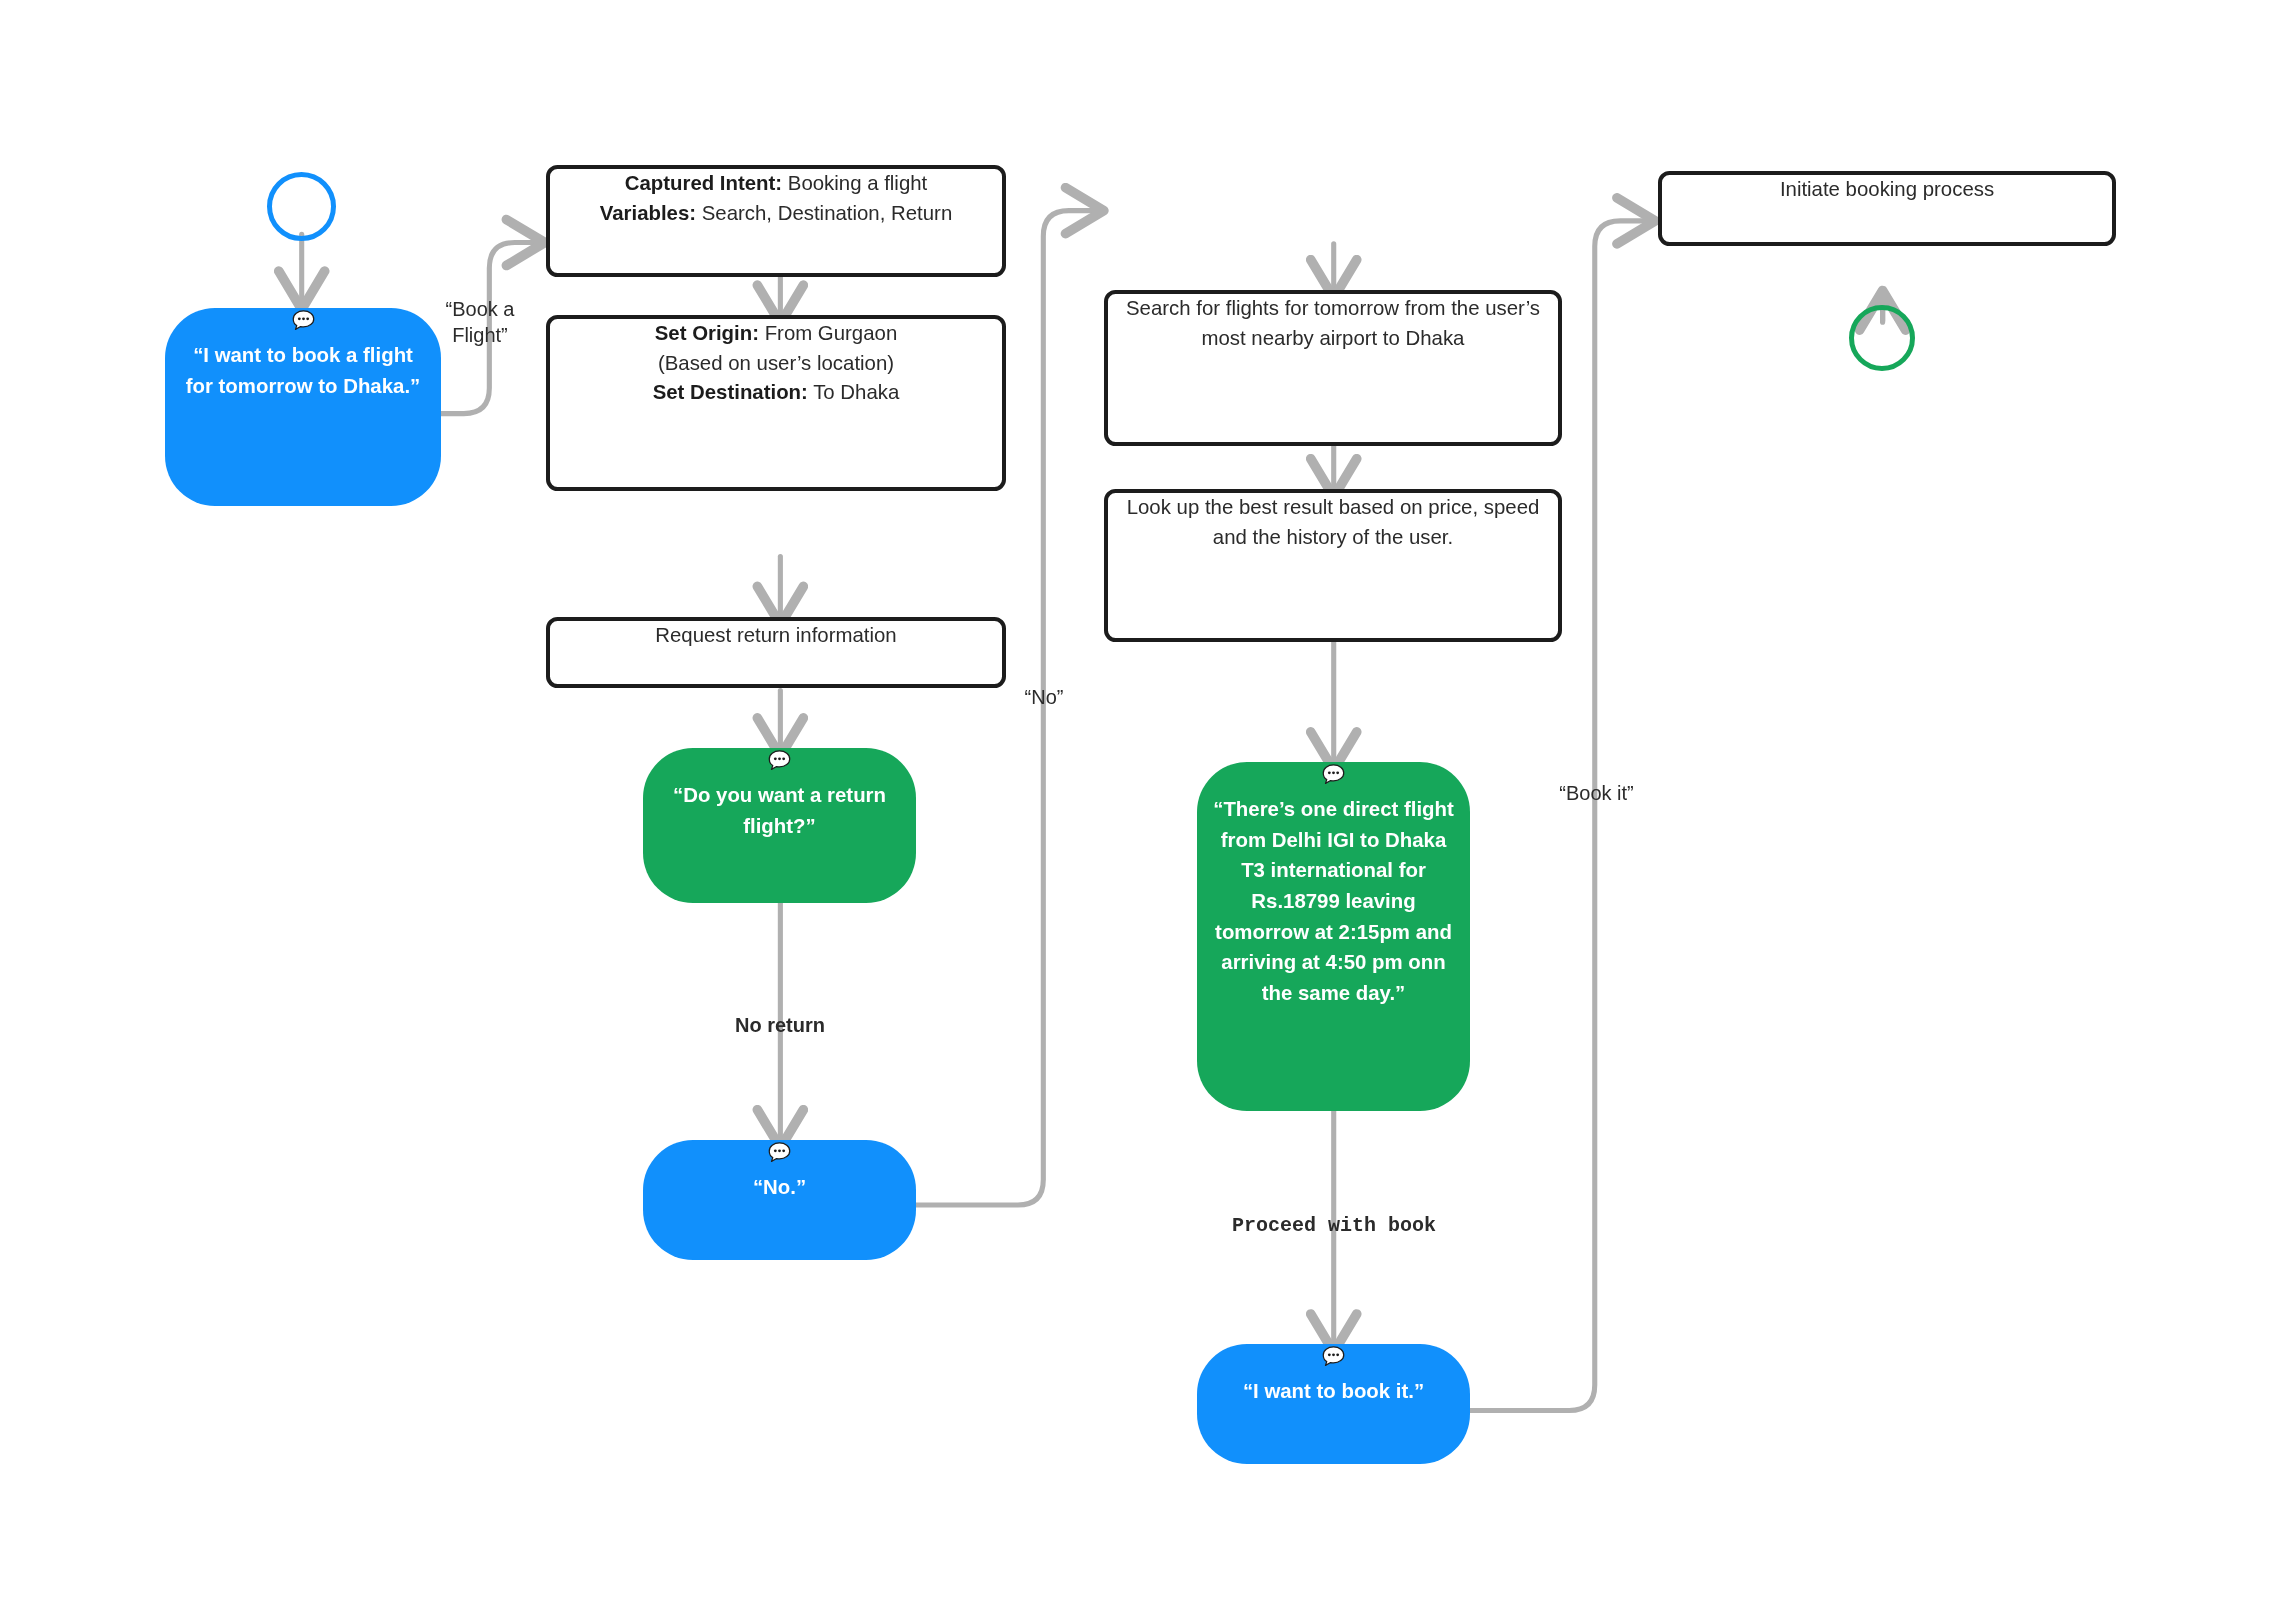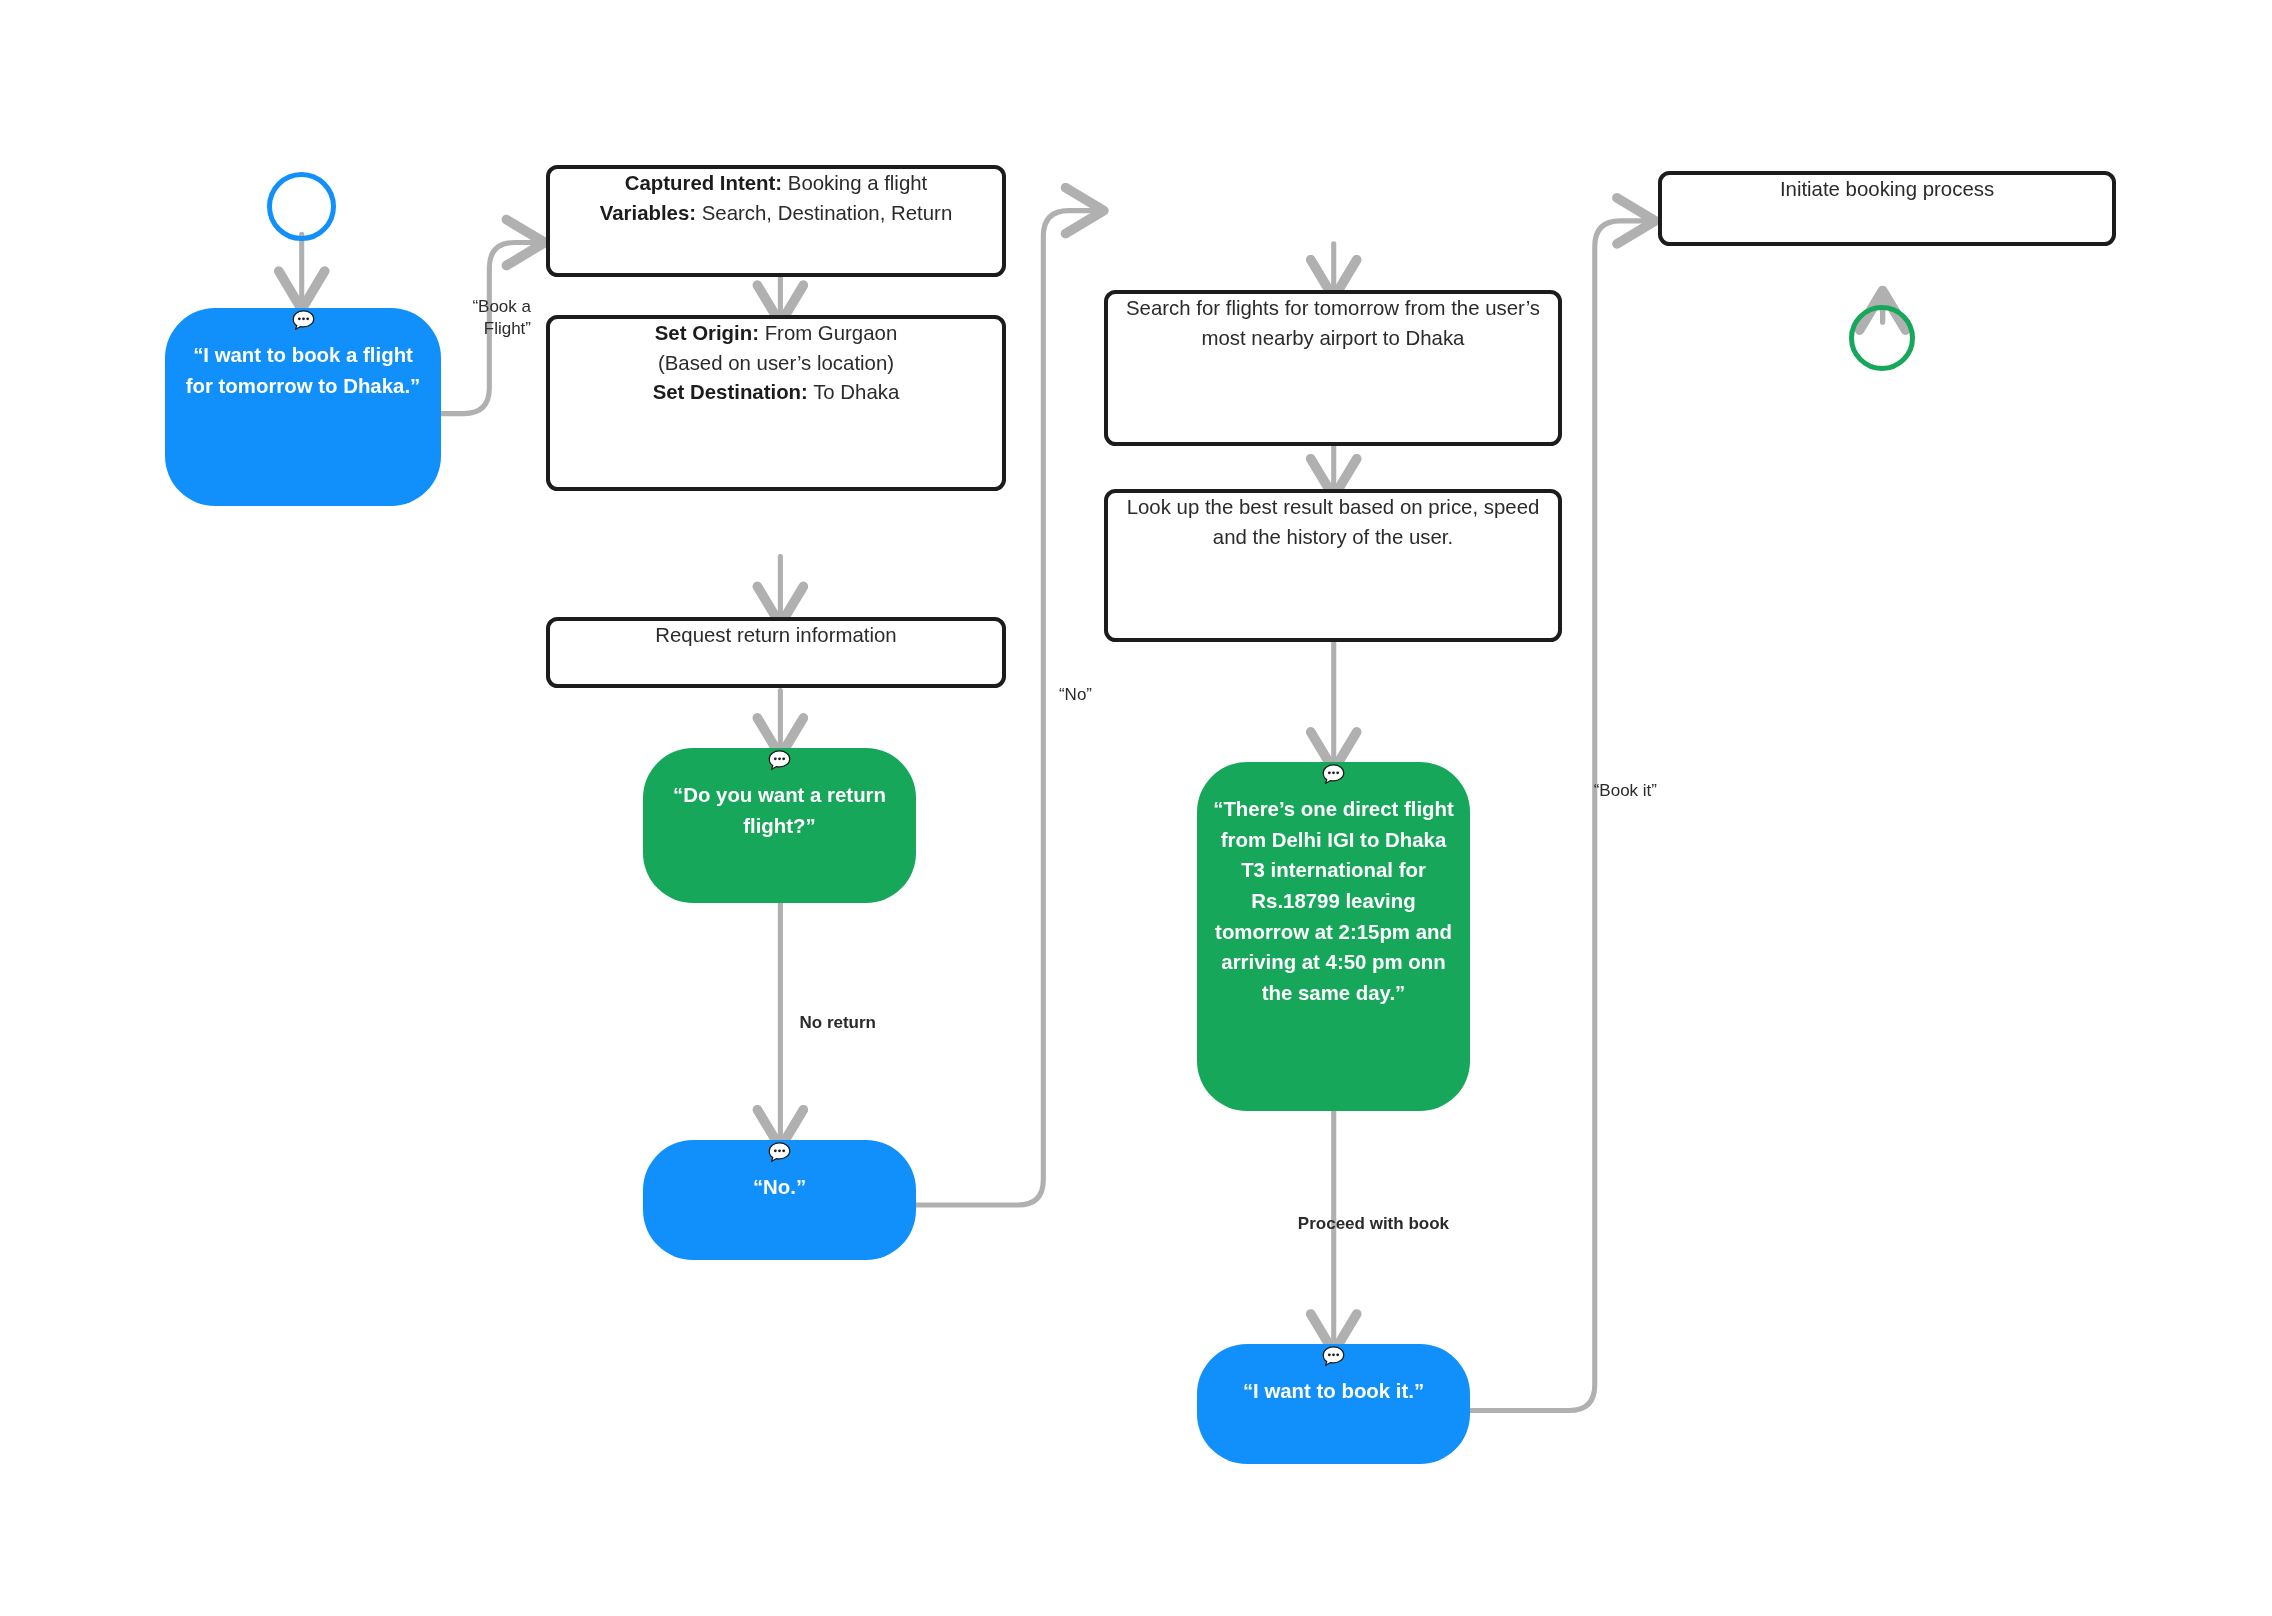--- a/index.html
+++ b/index.html
@@ -70,23 +70,23 @@
     border-radius: 50%;
     background: transparent;
   }
   .term.start { border: 5.7px solid #1190fc; }
   .term.end   { border: 5.7px solid #16a75a; }
 
   
   .elabel {
     position: absolute;
     color: #2b2b2b;
-    font-size: 17px;
+    font-size: 20px;
     line-height: 1.3;
-    text-align: right;
+    text-align: center;
     white-space: pre-line;
   }
   .elabel.bold { font-weight: 700; }
 </style>
 </head>
 <body>
 
 <div id="canvas">
 
   <svg class="layer" viewBox="0 0 3560 2532" xmlns="http://www.w3.org/2000/svg">
@@ -218,18 +218,18 @@
     <div class="txt">Initiate booking process</div>
   </div>
 
   <div class="elabel" style="left:429px; top:296px; width:102px;">“Book a
 Flight”</div>
 
   <div class="elabel bold" style="left:684px; top:1012px; width:192px;">No return</div>
 
   <div class="elabel" style="left:996px; top:684px; width:96px;">“No”</div>
 
-  <div class="elabel bold" style="left:1219px; top:1213px; width:230px;">Proceed with book</div>
+  <div class="elabel bold" style="left:1219px; top:1213px; width:230px;font-family:Liberation Mono, monospace;">Proceed with book</div>
 
   <div class="elabel" style="left:1536px; top:780px; width:121px;">“Book it”</div>
 
 </div>
 
 
 </body></html>

